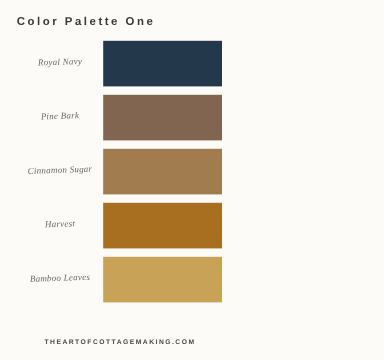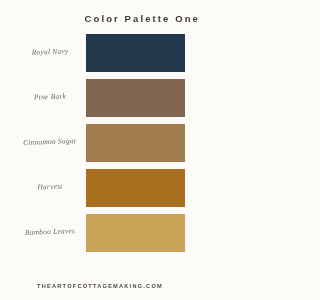--- a/index.html
+++ b/index.html
@@ -91,21 +91,21 @@
     white-space: nowrap;
     line-height: 1;
   }
 </style>
 </head>
 <body style="background-color: rgb(253, 251, 248);">
 
 <div class="card" style="background-color: rgb(253, 251, 248);">
 
   <div class="title-wrap">
-    <div class="title" style="color: rgb(61, 58, 54); text-align: right;">Color Palette One</div>
+    <div class="title" style="color: rgb(61, 58, 54);">Color Palette One</div>
   </div>
 
   <div class="rows">
 
     <div class="row">
       <div class="swatch-label" style="color: rgb(107, 104, 98);">Royal Navy</div>
       <div class="swatch" style="background-color: rgb(35, 57, 75);"></div>
     </div>
 
     <div class="row">

